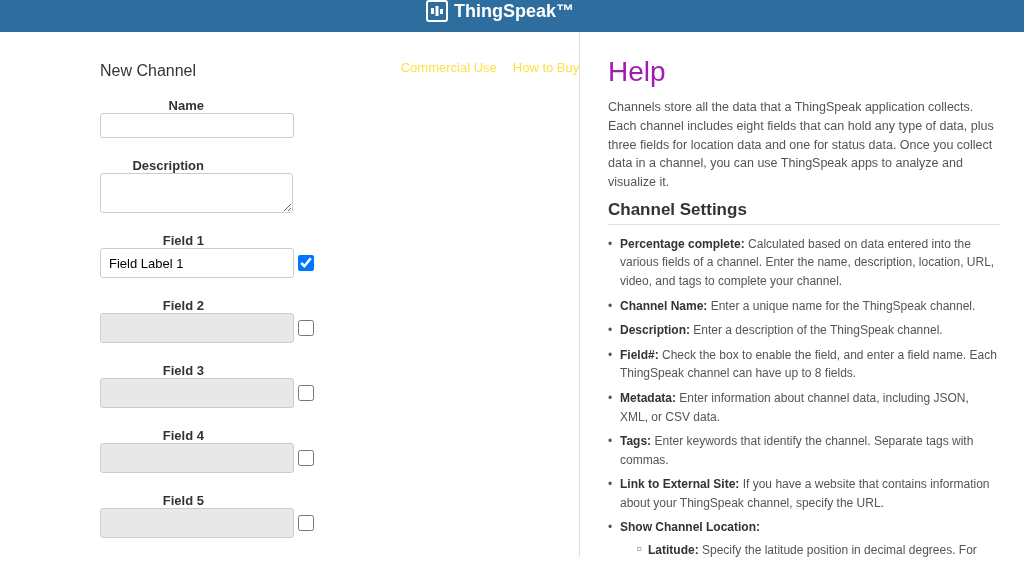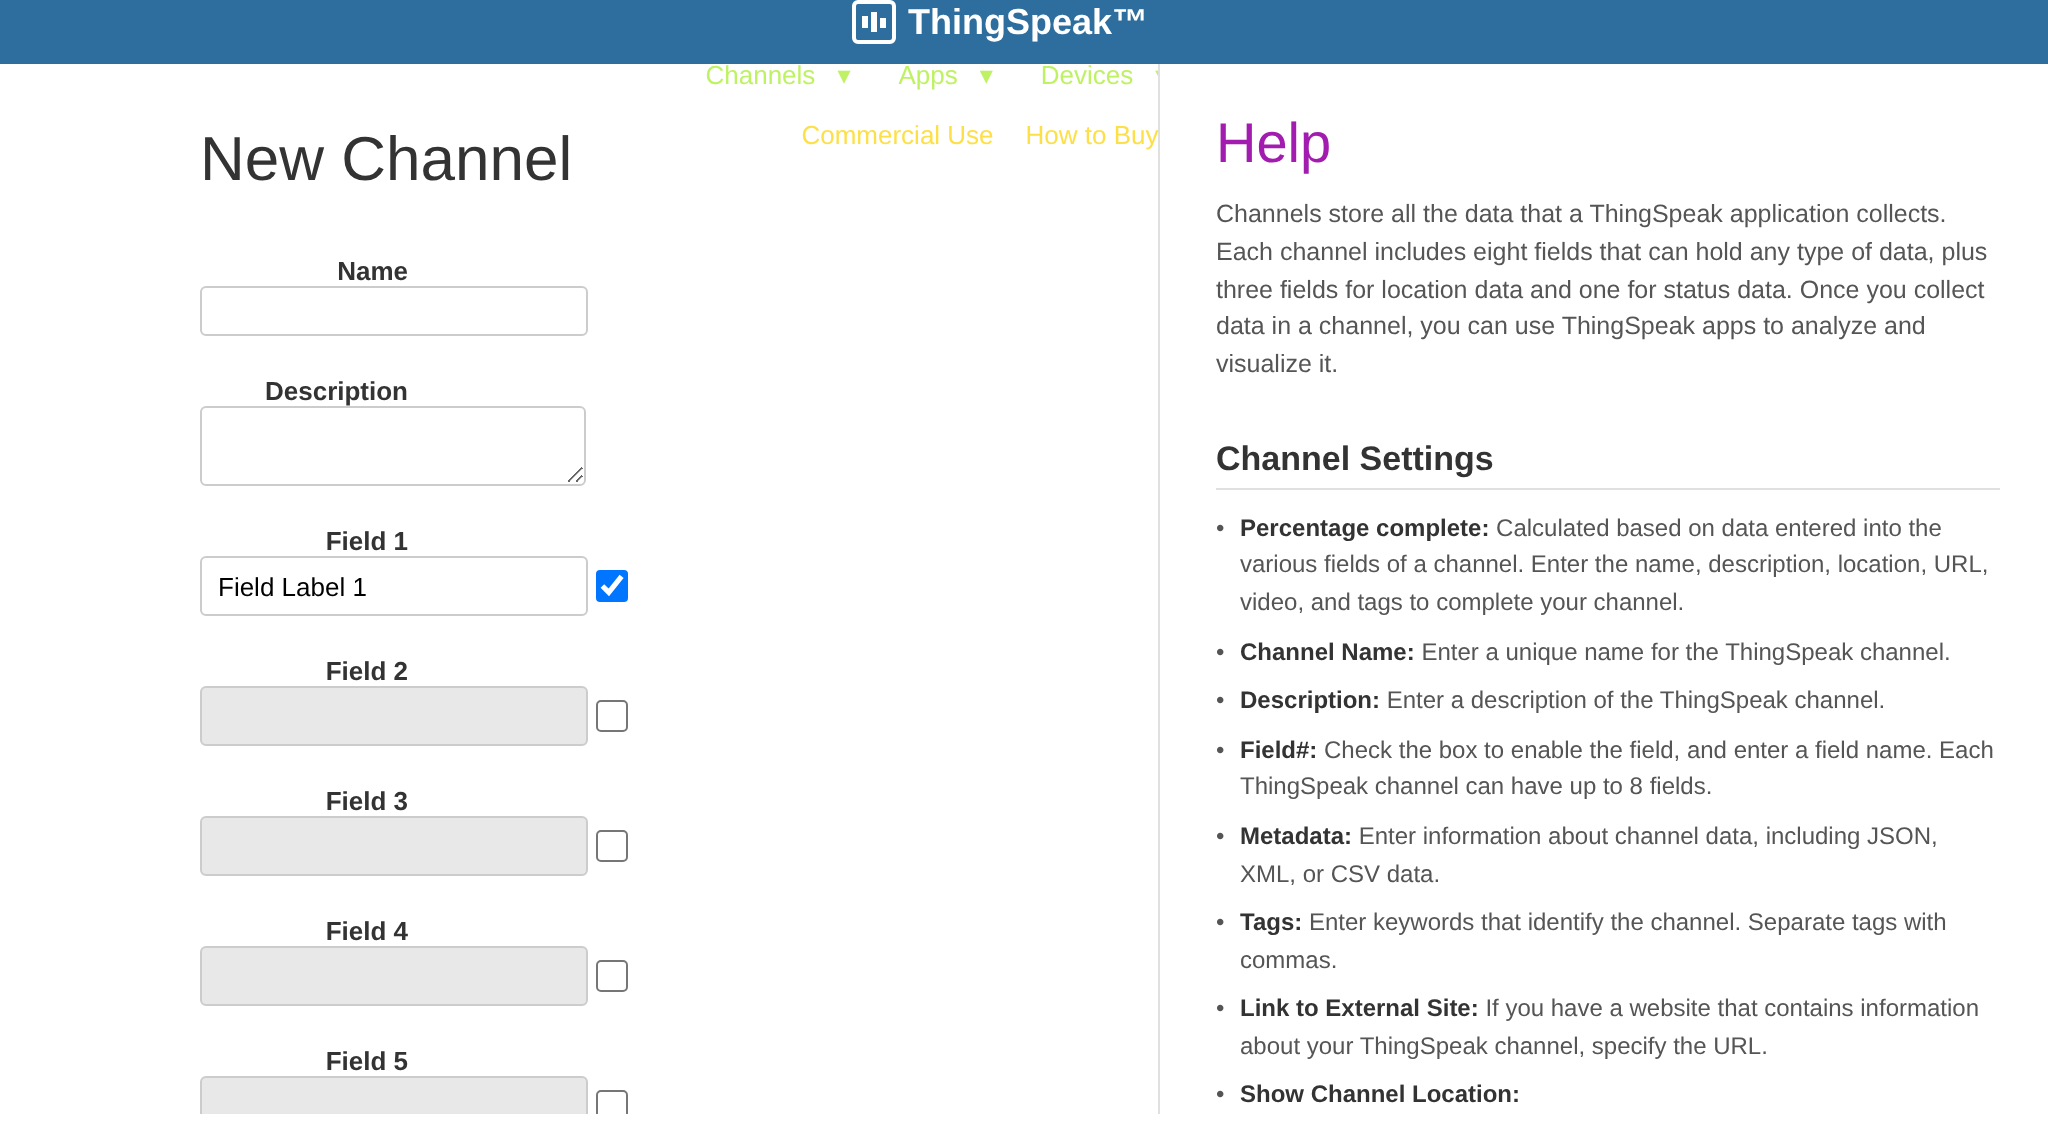--- a/index.html
+++ b/index.html
@@ -30,21 +30,21 @@
       display: flex; align-items: center; justify-content: center;
     }
     .nav-brand-icon svg { width: 14px; height: 14px; }
     .nav-center {
       display: flex;
       align-items: center;
       gap: 4px;
       flex: 1;
     }
     .nav-item {
-      color: #bef264;
+      color: #ffffff;
       padding: 8px 10px;
       font-size: 13px;
       cursor: pointer;
       display: flex;
       align-items: center;
       gap: 11px;
     }
     .nav-right {
       display: flex;
       align-items: center;
@@ -75,24 +75,24 @@
 
     
     .form-panel {
       flex: 0 0 580px;
       padding: 30px 60px 30px 100px;
       border-right: 1px solid #e0e0e0;
       overflow-y: auto;
       max-height: calc(565px - 40px);
     }
     .form-panel h1 {
-      font-size: 31px;
+      font-size: 16px;
       font-weight: normal;
       color: #333;
-      margin-bottom: 24px;
+      margin-bottom: 12px;
     }
     .form-row {
       display: flex;
       align-items: flex-start;
       margin-bottom: 14px;
       flex-direction: column;
     }
     .form-label {
       width: 120px;
       text-align: right;
@@ -151,21 +151,21 @@
     .help-panel h2 {
       font-size: 28px;
       font-weight: normal;
       color: #a21caf;
       margin-bottom: 10px;
     }
     .help-panel .intro {
       font-size: 12.5px;
       color: #555;
       line-height: 1.5;
-      margin-bottom: 28px;
+      margin-bottom: 8px;
     }
     .help-panel h3 {
       font-size: 17px;
       font-weight: bold;
       color: #333;
       margin-bottom: 10px;
       border-bottom: 1px solid #e0e0e0;
       padding-bottom: 4px;
     }
     .help-list {

